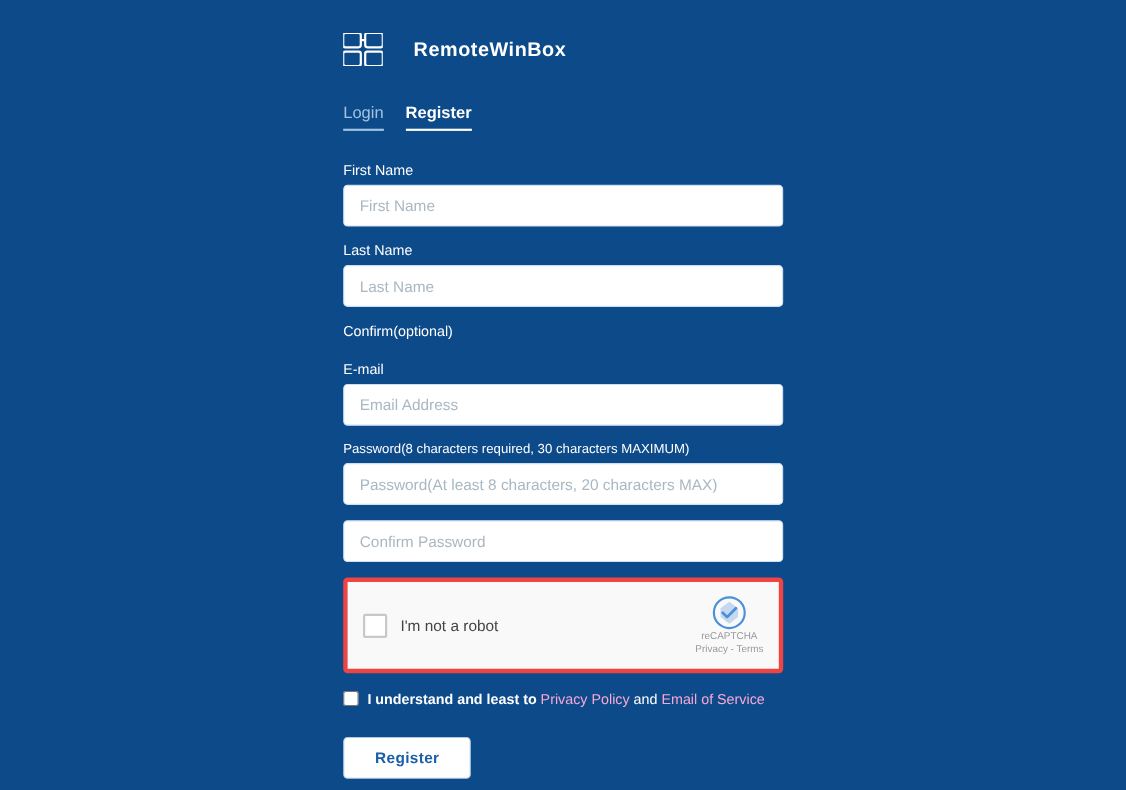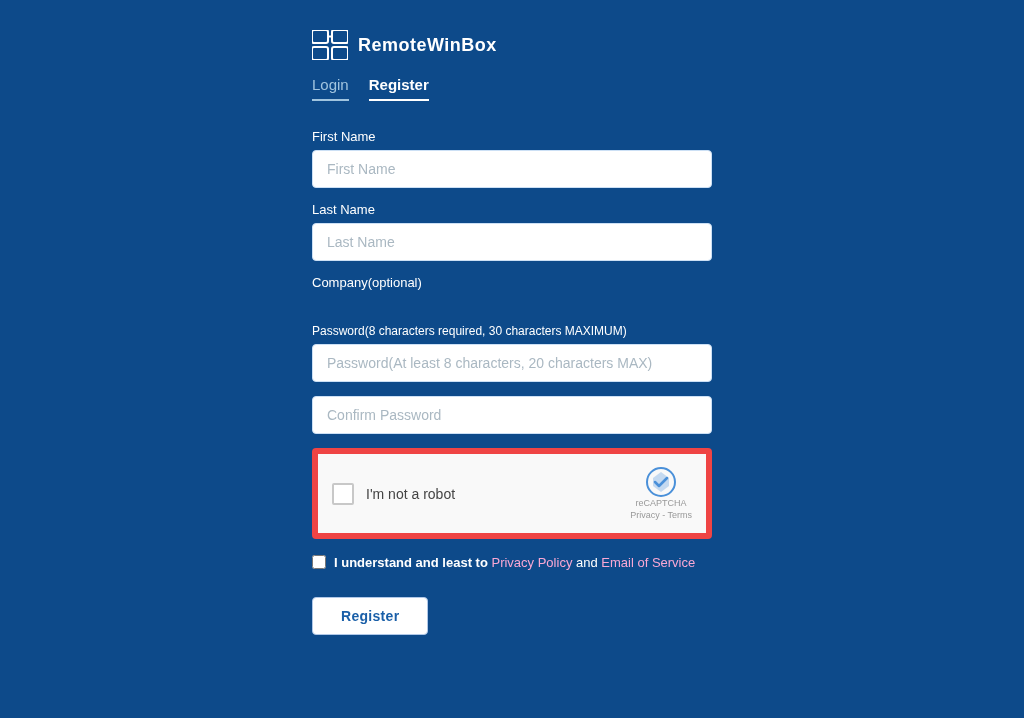--- a/index.html
+++ b/index.html
@@ -23,21 +23,22 @@
       width: 100%;
       max-width: 400px;
       display: flex;
       flex-direction: column;
       align-items: flex-start;
     }
 
     .logo-area {
       display: flex;
       align-items: center;
-      margin-bottom: 16px;
+      margin-bottom: 34px;
+      gap: 18px;
     }
 
     .logo-icon {
       width: 36px;
       height: 30px;
       margin-right: 10px;
     }
 
     .logo-text {
       color: #ffffff;
@@ -107,21 +108,21 @@
       font-size: 12px;
       margin-bottom: 6px;
       display: block;
     }
 
     .recaptcha-box {
       display: flex;
       align-items: center;
       justify-content: space-between;
       background: #f9f9f9;
-      border: 6px solid #ef4444;
+      border: 4px solid #ef4444;
       border-radius: 4px;
       padding: 12px 14px;
       width: 100%;
       margin-bottom: 14px;
     }
 
     .recaptcha-left {
       display: flex;
       align-items: center;
       gap: 12px;
@@ -229,24 +230,26 @@
     <label class="form-label">First Name</label>
     <input class="form-input" type="text" placeholder="First Name" style="">
   </div>
 
   <div class="form-group">
     <label class="form-label">Last Name</label>
     <input class="form-input" type="text" placeholder="Last Name" style="">
   </div>
 
   <div class="form-group">
-    <label class="form-label">Company(optional)</label>
-  </div>
-
-  <div class="form-group">
+    <label class="form-label">Confirm(optional)</label>
+  </div>
+
+  <div class="form-group">
+    <label class="form-label">E-mail</label>
+    <input class="form-input" type="email" placeholder="Email Address" style="">
   </div>
 
   <div class="form-group">
     <span class="password-note">Password(8 characters required, 30 characters MAXIMUM)</span>
     <input class="form-input" type="password" placeholder="Password(At least 8 characters, 20 characters MAX)" style="">
   </div>
 
   <div class="form-group">
     <input class="form-input" type="password" placeholder="Confirm Password" style="">
   </div>

